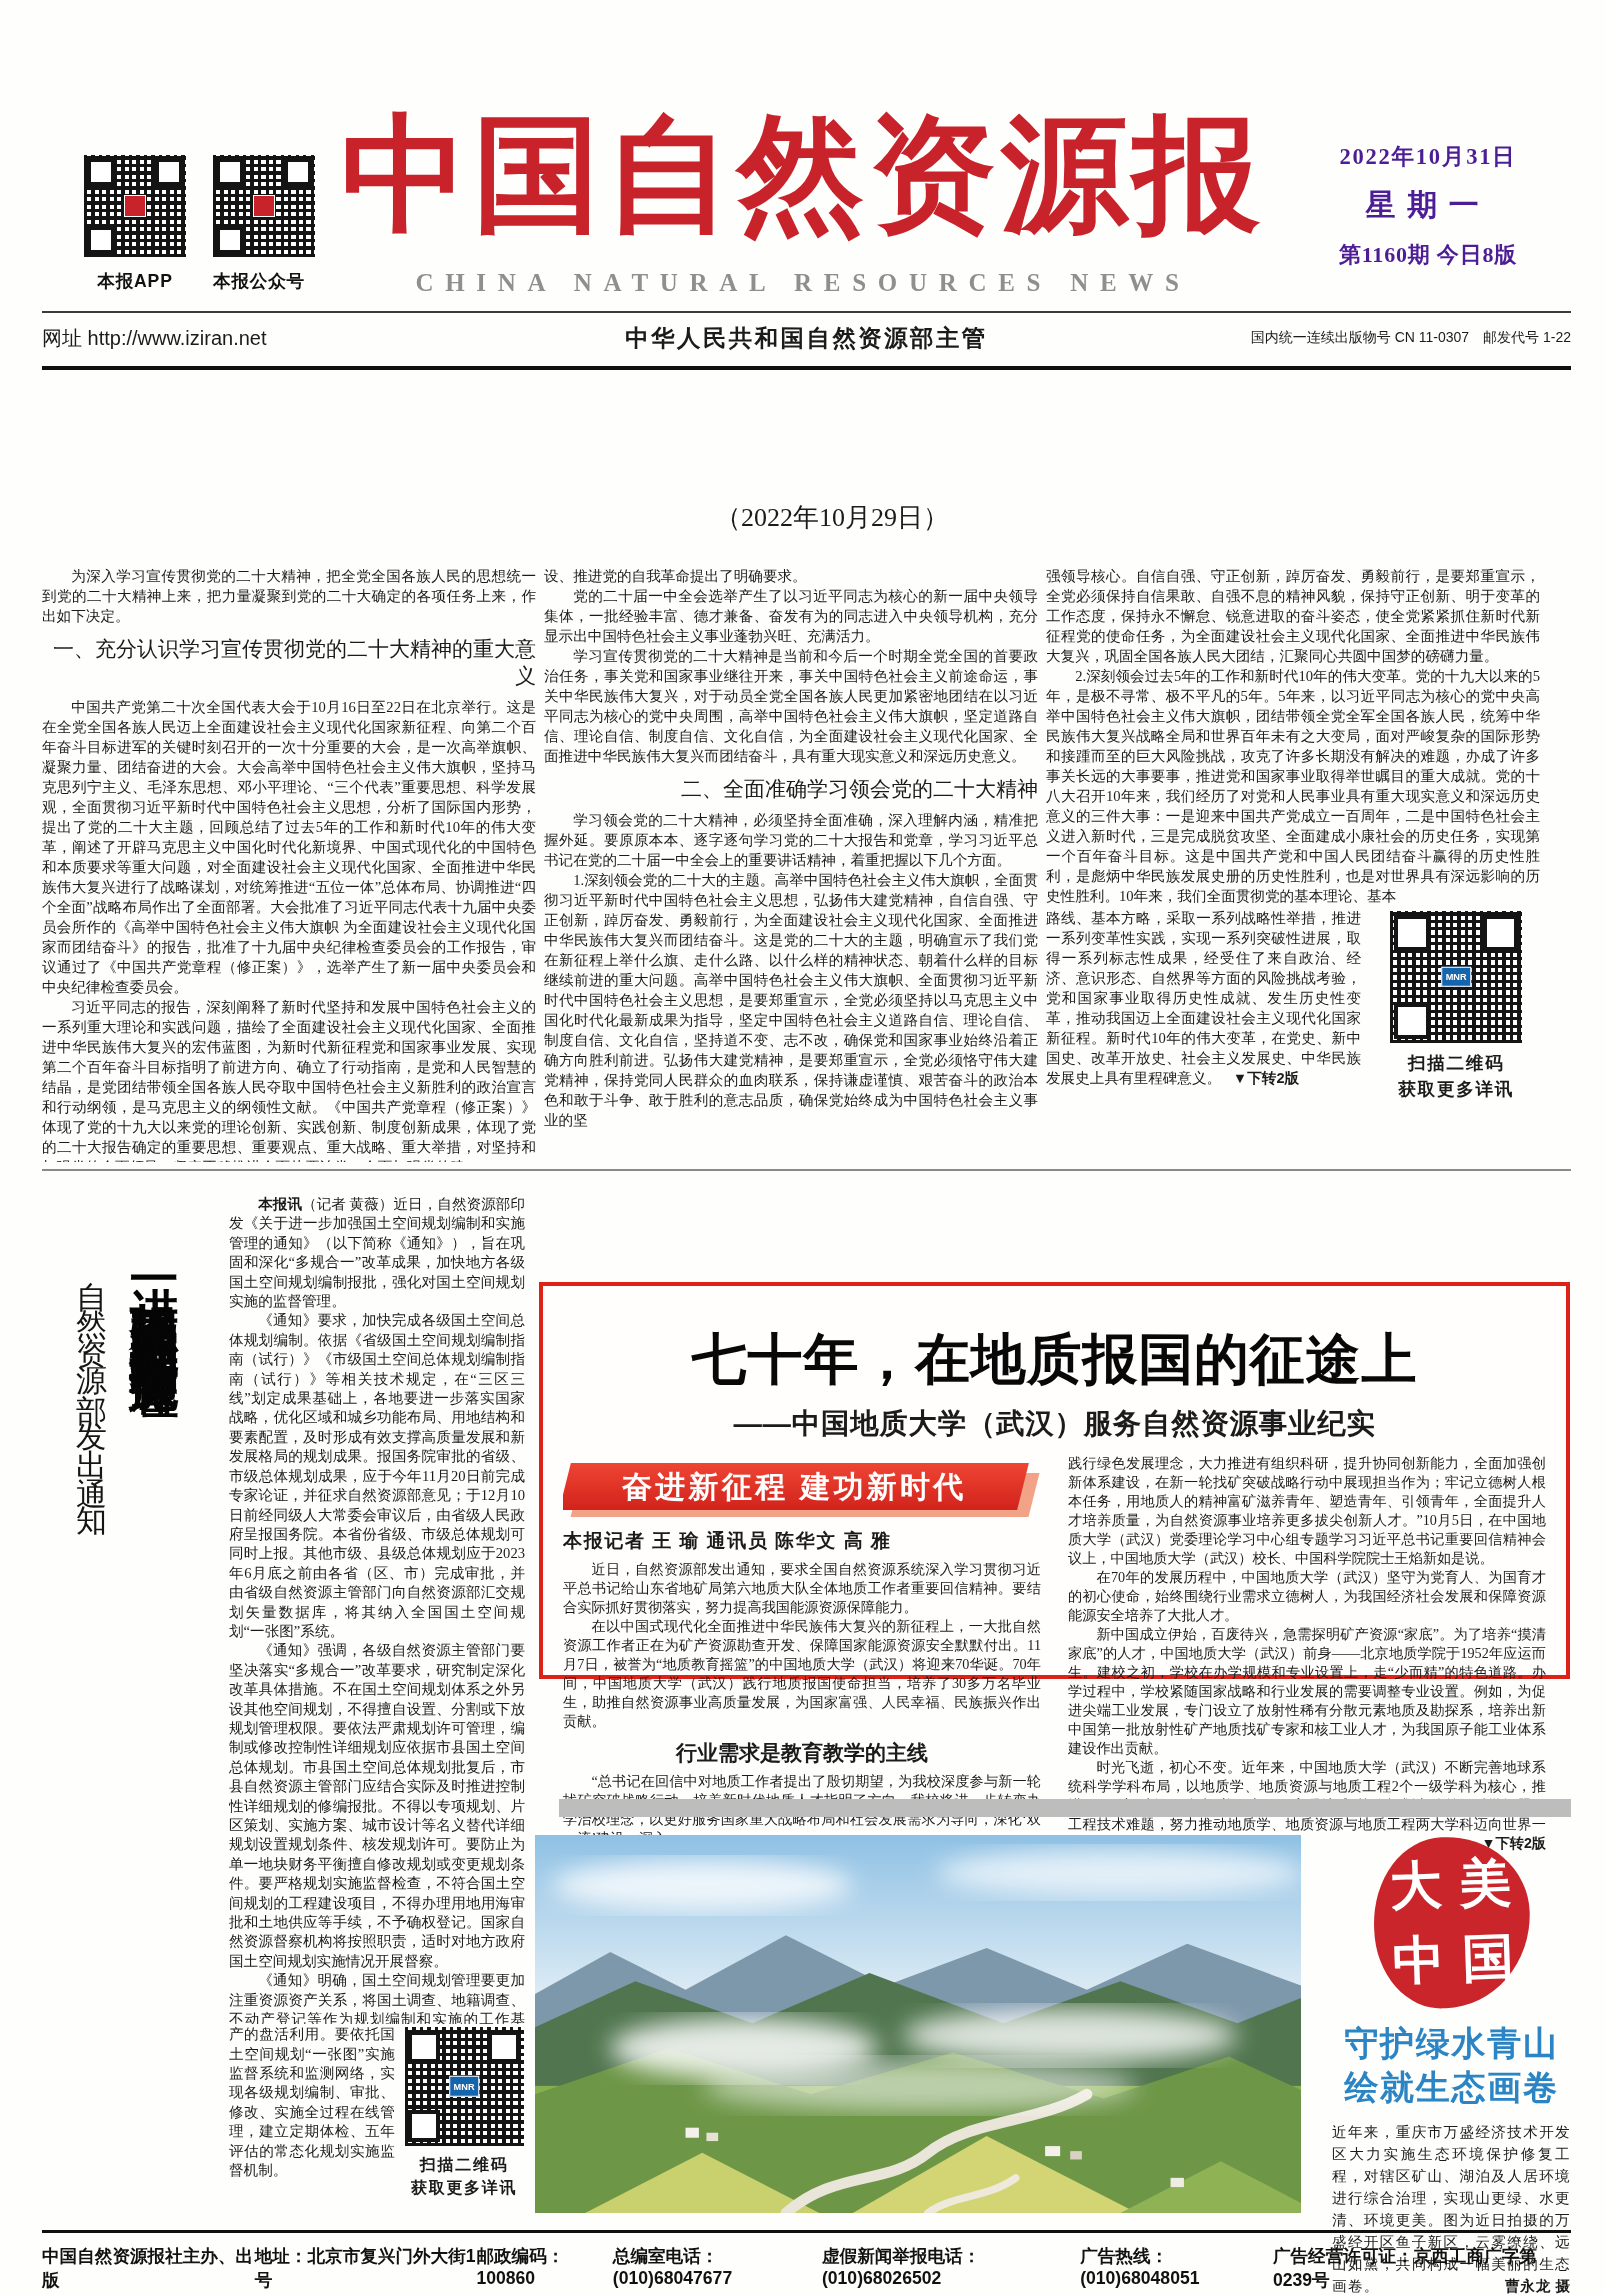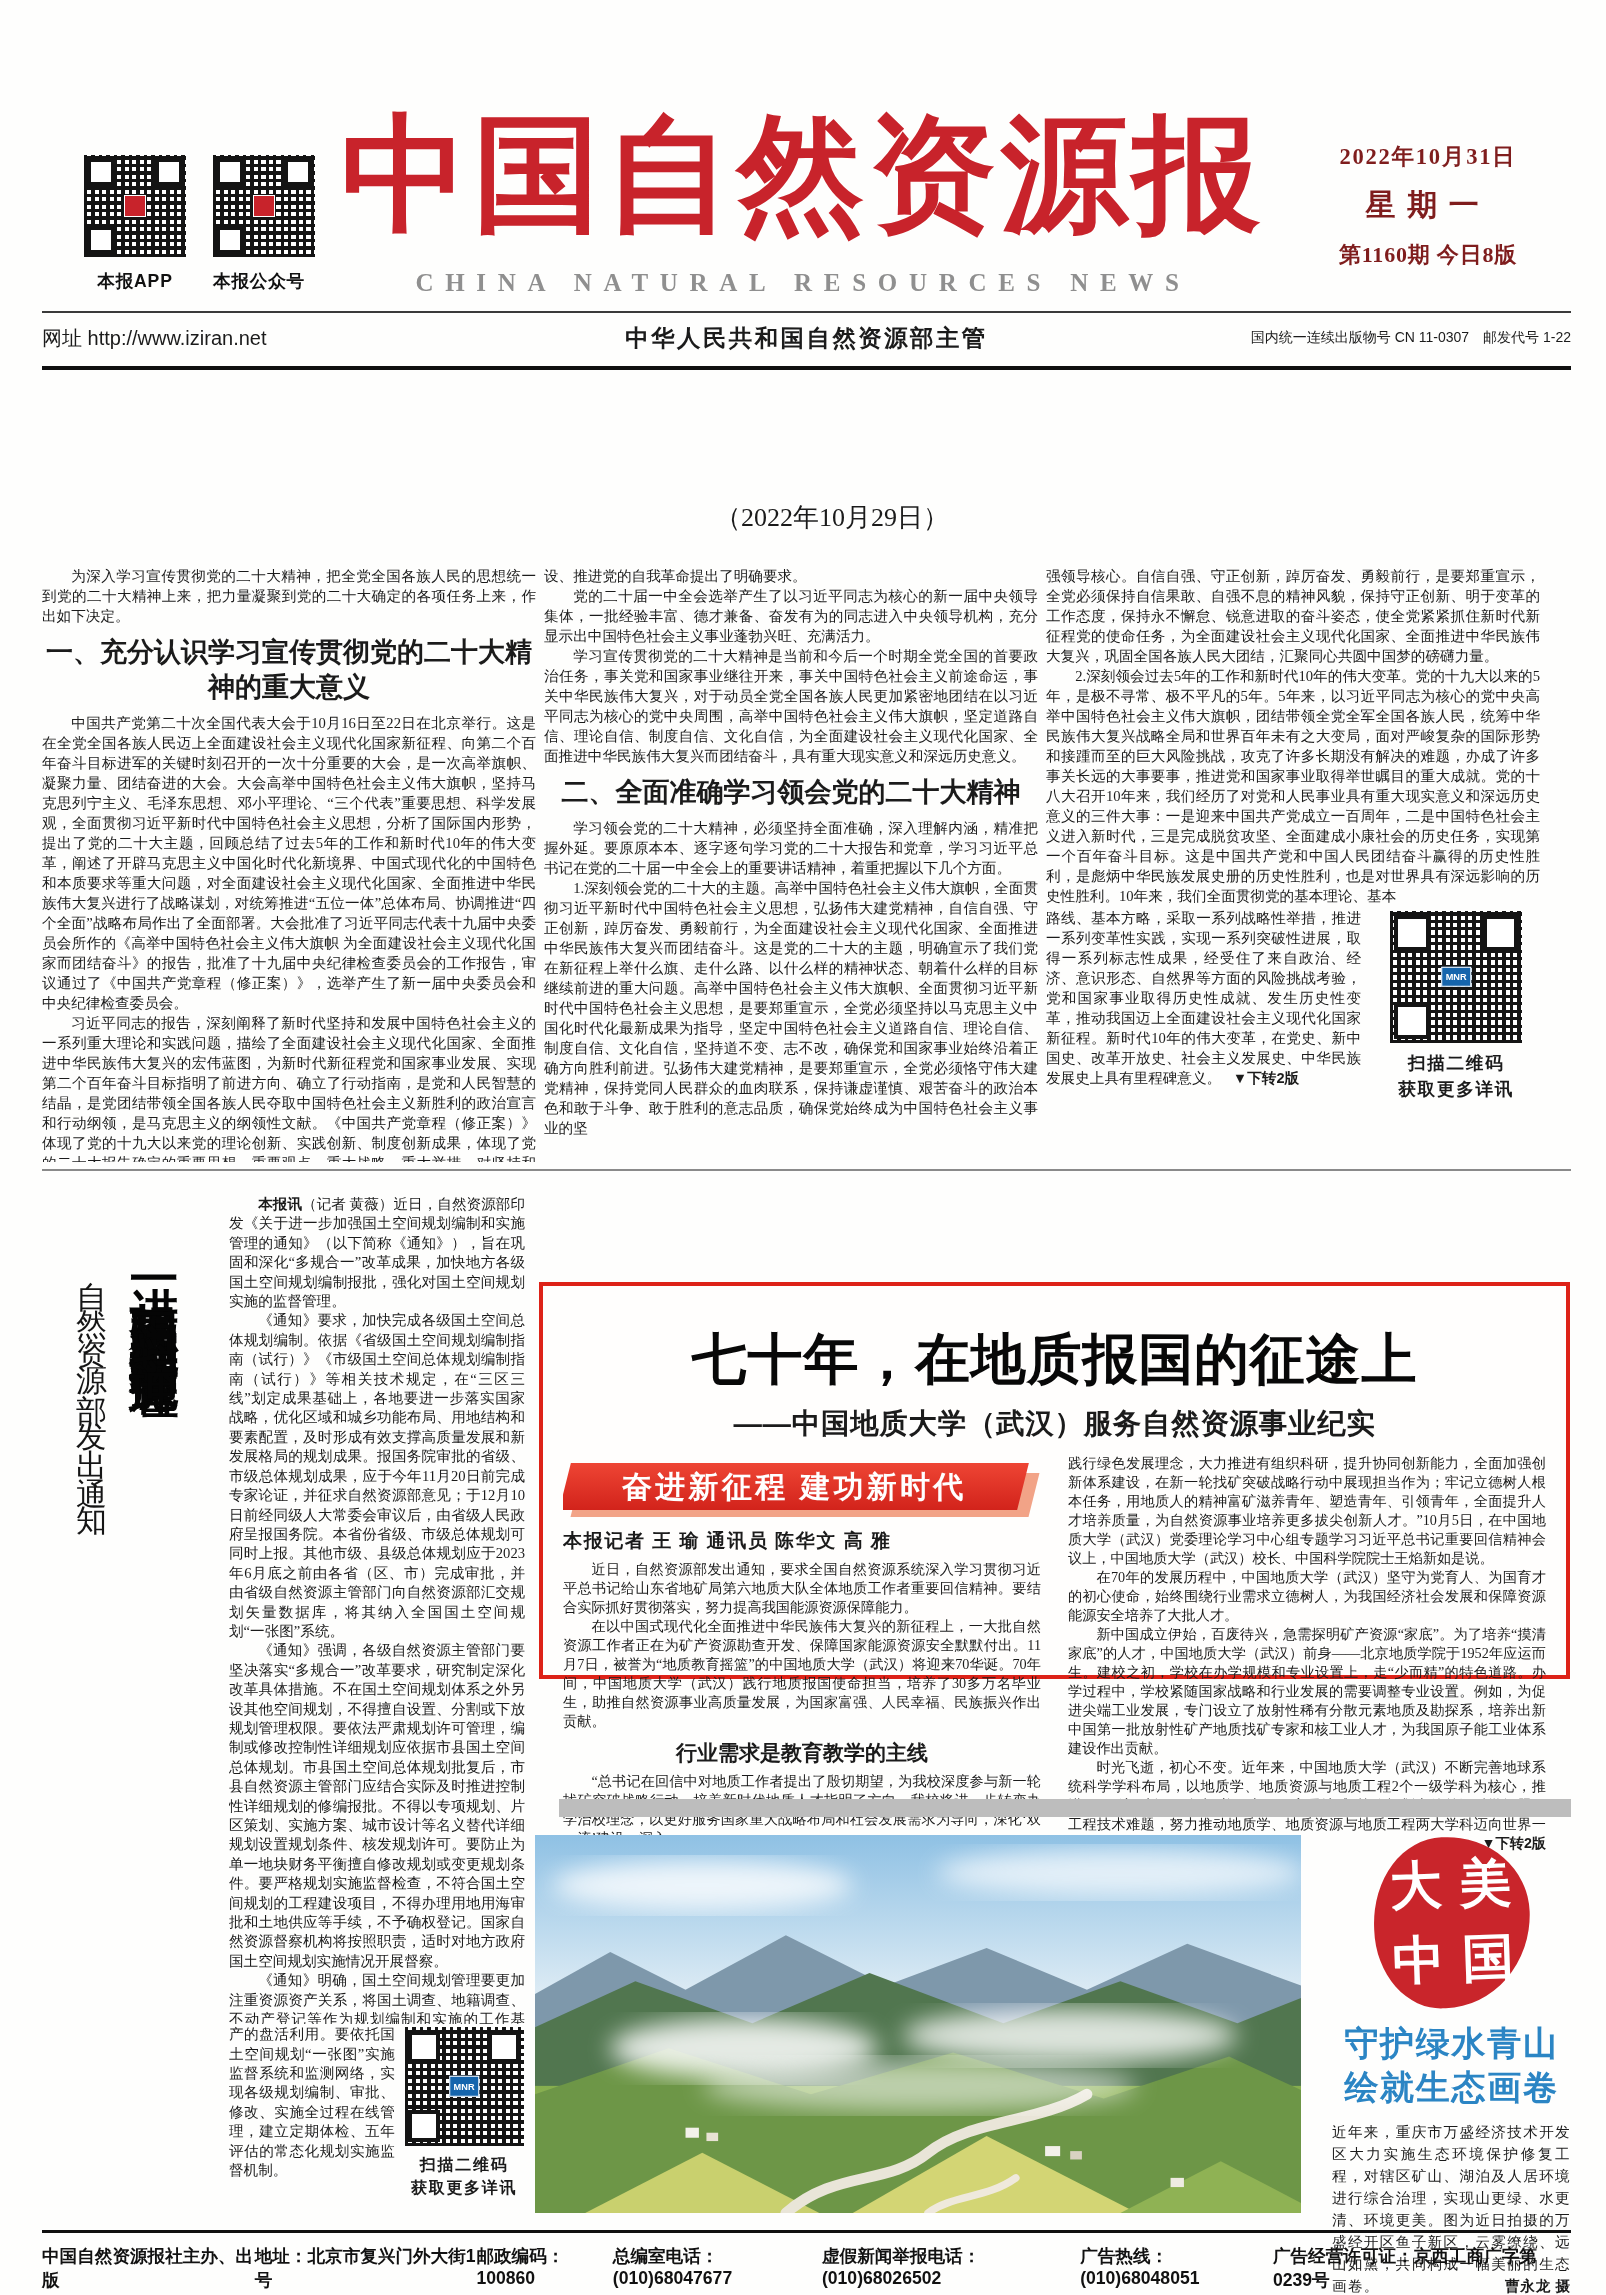--- a/index.html
+++ b/index.html
@@ -16,39 +16,39 @@
       background:#1565ad;color:#fff;font:700 9.2px/1.1 "Liberation Sans","DejaVu Sans",sans-serif;
       padding:4.2px 3.3px;letter-spacing:0;text-align:center;border:1.7px solid #fff;}
   .qr .logo.red{background:#c8232b;width:20px;height:20px;padding:0;}
   .mh-qr1{position:absolute;left:84px;top:155px;width:102px;height:102px;}
   .mh-qr2{position:absolute;left:213px;top:155px;width:102px;height:102px;}
   .mh-qr-label{position:absolute;top:269px;font-size:17.6px;font-weight:600;letter-spacing:0.8px;color:#111;}
   .mh-title{position:absolute;left:50%;top:99px;transform:translateX(-50%);white-space:nowrap;
       font-size:127px;font-weight:700;color:#c8232b;letter-spacing:5px;line-height:1.2;}
   .mh-title-en{position:absolute;left:50%;top:269px;transform:translateX(-50%);white-space:nowrap;
       font-size:25px;font-weight:700;color:#8f8f8f;letter-spacing:11.7px;}
-  .mh-date{position:absolute;right:40px;top:141px;width:276px;text-align:center;color:#7f1d1d;}
+  .mh-date{position:absolute;right:40px;top:141px;width:276px;text-align:center;color:#4c1d95;}
   .mh-date .d1{font-size:22.6px;font-weight:700;letter-spacing:1.7px;}
   .mh-date .d2{font-size:30px;font-weight:900;letter-spacing:11.7px;margin:13.4px 0;font-family:"Liberation Sans","DejaVu Sans",sans-serif;}
   .mh-date .d3{font-size:22px;font-weight:700;letter-spacing:0.8px;}
   .rule-thin{position:absolute;left:42px;width:1529px;height:1.7px;background:#3a3a3a;}
   .rule-thick{position:absolute;left:42px;width:1529px;height:4.2px;background:#101010;}
   .infobar{position:absolute;left:42px;top:322px;width:1529px;display:flex;align-items:center;}
   .infobar .web{font-size:20px;letter-spacing:0;width:468px;}
   .infobar .sup{font-size:23.4px;font-weight:800;letter-spacing:2.5px;flex:1;text-align:center;font-family:"Liberation Sans","DejaVu Sans",sans-serif;}
   .infobar .issn{font-size:14px;width:468px;text-align:right;font-family:"Liberation Sans","DejaVu Sans",sans-serif;}
   
   .d-headline{position:absolute;left:0;top:386px;width:100%;text-align:center;white-space:nowrap;
       font-size:64px;font-weight:900;letter-spacing:0.8px;color:#0c0c0c;}
   .d-dateline{position:absolute;left:0;top:500px;width:100%;text-align:center;font-size:26px;font-weight:400;margin-left:29px;}
   .d-cols{position:absolute;left:42px;top:566px;width:1529px;height:596px;display:flex;gap:8px;}
   .d-col{width:494px;font-size:14.6px;line-height:20px;text-align:justify;overflow:hidden;}
   .d-col p{margin:0;text-indent:2em;}
-  .sec-h{font-family:"Liberation Sans","DejaVu Sans",sans-serif;font-weight:700;font-size:27px;
-      text-align:center;margin:9.2px 0 7.5px;text-indent:0 !important;line-height:1.3;}
+  .sec-h{font-family:"Liberation Sans","DejaVu Sans",sans-serif;font-weight:400;font-size:21px;
+      text-align:right;margin:9.2px 0 7.5px;text-indent:0 !important;line-height:1.3;}
   .d-col3{display:flex;flex-direction:column;}
   .d-col3 .wide{flex:0 0 auto;}
   .qr-row{display:flex;gap:11.7px;margin-top:1.7px;}
   .qr-row .narrow{width:315px;}
   .qr-side{width:167px;text-align:center;}
   .qr-side .qr{width:132px;height:132px;margin:3.3px auto 8.4px;}
   .qr-cap{font-family:"Liberation Sans","DejaVu Sans",sans-serif;font-weight:800;font-size:17.6px;line-height:1.45;letter-spacing:1.7px;}
   .jump{font-family:"Liberation Sans","DejaVu Sans",sans-serif;font-weight:900;white-space:nowrap;margin-left:11.7px;}
   .mid-rule{position:absolute;left:42px;top:1169px;width:1529px;height:1.7px;background:#8a8a8a;}
   

